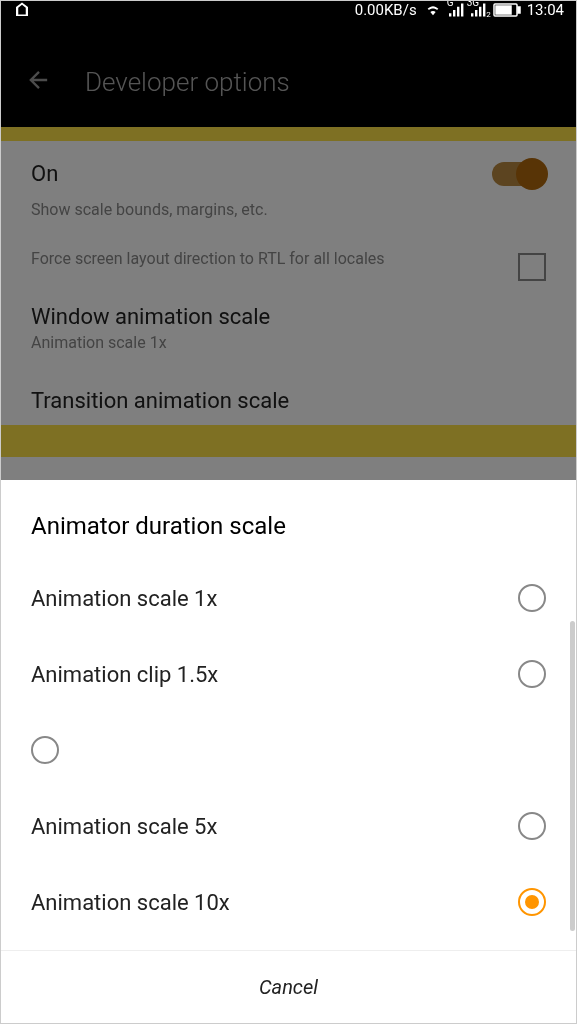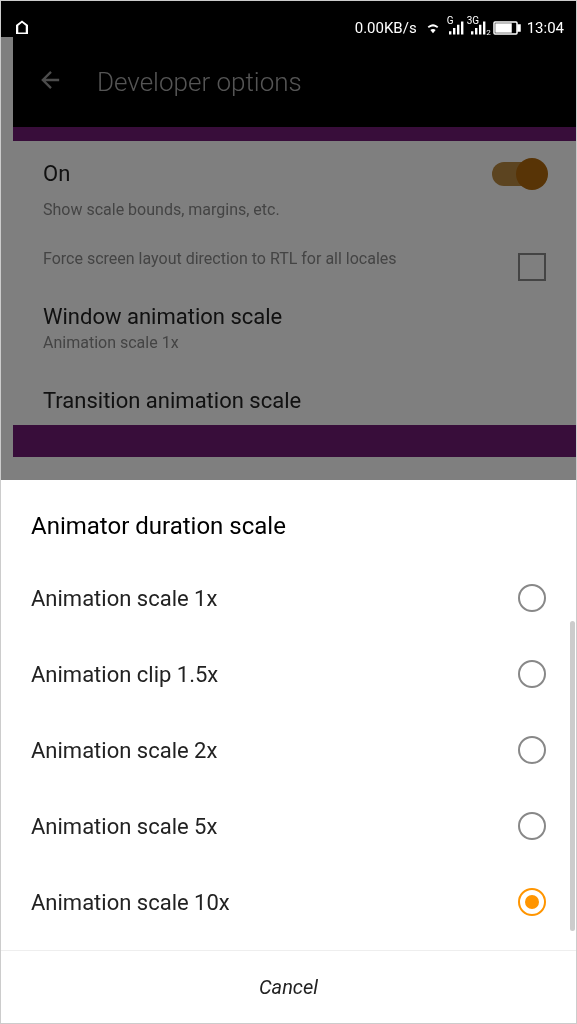--- a/index.html
+++ b/index.html
@@ -1,23 +1,23 @@
 <!DOCTYPE html>
 <html><head>
   <meta charset="utf-8">
   <style>
     * { margin: 0; padding: 0; box-sizing: border-box; font-family: -apple-system, BlinkMacSystemFont, 'Segoe UI', Roboto, sans-serif; }
     body { width: 577px; height: 1024px; background: #fff; position: relative; overflow: hidden; border: 1px solid #ccc; }
     
-    .status-bar { background: #000; height: 36px; display: flex; align-items: flex-end; justify-content: space-between; padding: 0 12px; color: #fff; font-size: 15px; }
+    .status-bar { background: #000; height: 36px; display: flex; align-items: flex-start; justify-content: space-between; padding: 0 12px; color: #fff; font-size: 15px; }
     .status-left { display: flex; align-items: center; gap: 6px; }
     .status-right { display: flex; align-items: center; gap: 6px; }
     .status-icon { display: inline-flex; align-items: center; }
     
-    .dimmed-background { position: absolute; top: 36px; left: 12px; right: 0; height: 420px; background: #701a75; }
+    .dimmed-background { position: absolute; top: 36px; left: 0; right: 0; height: 420px; background: #fde047; }
     
     .app-header { background: #000; height: 90px; display: flex; align-items: center; padding: 0 24px; gap: 32px; }
     .back-arrow { color: #999; }
     .header-title { color: #aaa; font-size: 26px; font-weight: 300; }
     
     .settings-list { background: #fff; }
     .setting-row { padding: 18px 30px; position: relative; }
     .setting-row.on-row { display: flex; justify-content: space-between; align-items: center; padding: 20px 30px 10px; margin-top: 14px; }
     .on-label { font-size: 22px; color: #222; }
     .toggle { width: 54px; height: 24px; background: #b88840; border-radius: 12px; position: relative; }
@@ -127,21 +127,20 @@
 
   <div class="radio-option">
     <span class="radio-label">Animation scale 1x</span>
     <span class="radio"></span>
   </div>
   <div class="radio-option">
     <span class="radio-label">Animation clip 1.5x</span>
     <span class="radio"></span>
   </div>
   <div class="radio-option">
-    <span class="radio-label">Animation scale 2x</span>
     <span class="radio"></span>
   </div>
   <div class="radio-option">
     <span class="radio-label">Animation scale 5x</span>
     <span class="radio"></span>
   </div>
   <div class="radio-option">
     <span class="radio-label">Animation scale 10x</span>
     <span class="radio selected"></span>
   </div>

